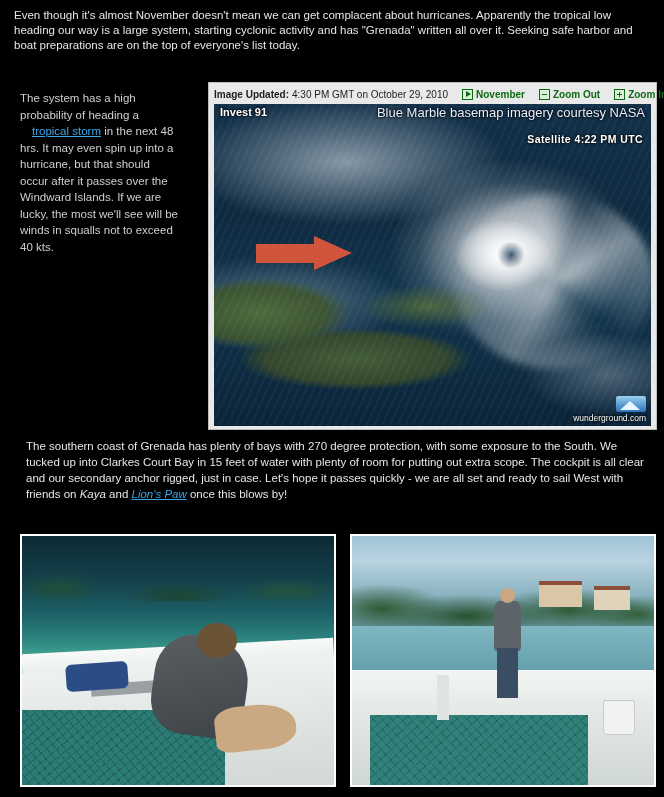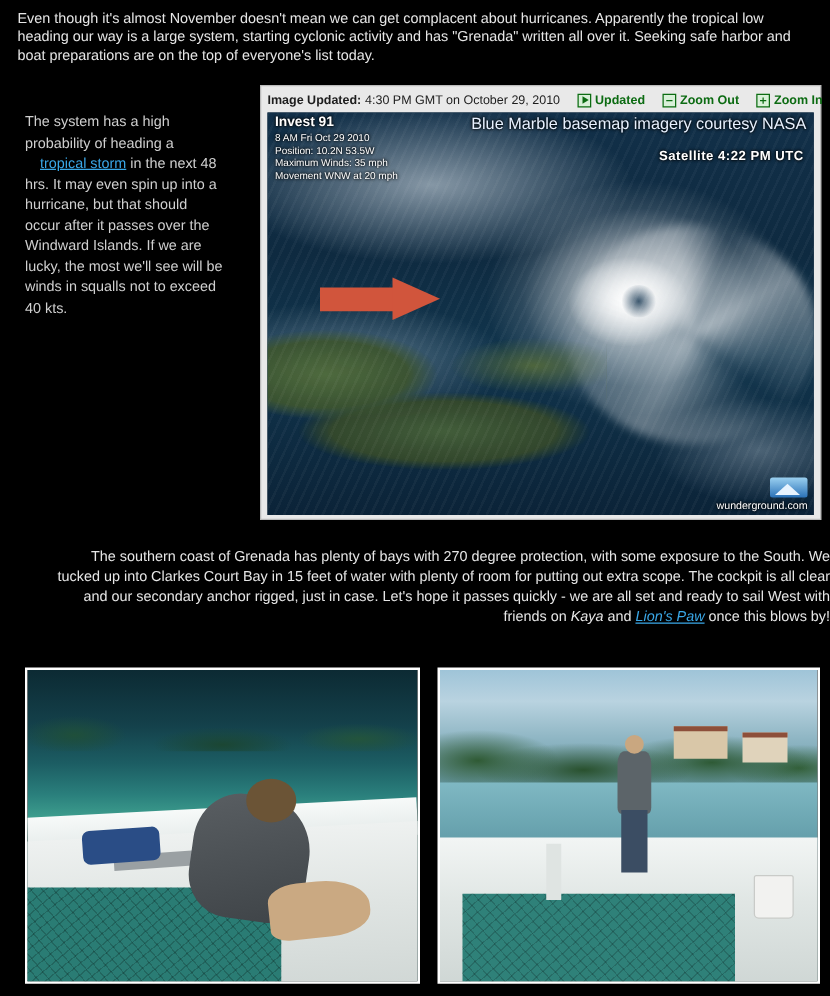--- a/index.html
+++ b/index.html
@@ -46,27 +46,28 @@
   .sidepara .link {
     color: #3aa8e8;
     text-decoration: underline;
     margin-left: 12px;
   }
 
   
   .wx-panel {
     position: absolute;
     left: 208px;
-    top: 68px;
+    top: 82px;
     width: 449px;
     height: 348px;
     background: #e9e9e9;
     border: 1px solid #bcbcbc;
     box-sizing: border-box;
     padding: 4px 5px 5px 5px;
+    text-align: right;
   }
   .wx-bar {
     height: 14px;
     display: flex;
     align-items: center;
     font-size: 10px;
     color: #1d1d1d;
     white-space: nowrap;
   }
   .wx-bar .label { font-weight: bold; margin-right: 3px; }
@@ -225,27 +226,26 @@
     left: 58px; top: 0;
     width: 0; height: 0;
     border-top: 17px solid transparent;
     border-bottom: 17px solid transparent;
     border-left: 38px solid #d1553c;
   }
 
   
   .para2 {
     position: absolute;
-    left: 36px;
+    left: 26px;
     top: 438px;
     width: 628px;
     font-size: 11.5px;
     line-height: 16px;
     color: #e6e6e6;
-    text-align: right;
   }
   .para2 i { font-style: italic; }
   .para2 .link { color: #3aa8e8; text-decoration: underline; font-style: italic; }
 
   
   .photo {
     position: absolute;
     border: 2px solid #ffffff;
     box-sizing: border-box;
     overflow: hidden;
@@ -436,45 +436,39 @@
     <span>The system has a high probability of heading a </span><span class="link">tropical storm</span><span> in the next 48 hrs.  It may even spin up into a hurricane, but that should occur after it passes over the Windward Islands.  If we are lucky, the most we'll see will be winds in squalls not to exceed 40 kts.</span>
   </div>
 
   <div class="wx-panel">
     <div class="wx-bar">
       <span class="label">Image Updated:</span>
       <span>4:30 PM GMT on October 29, 2010</span>
       <span class="spacer"></span>
       <span class="wx-ctl play">
         <span class="box"></span>
-        <span>Updated</span>
+        <span>November</span>
       </span>
       <span class="wx-ctl minus">
         <span class="box"></span>
         <span>Zoom Out</span>
       </span>
       <span class="wx-ctl plus">
         <span class="box"></span>
         <span>Zoom In</span>
       </span>
     </div>
 
     <div class="sat">
       <div class="landmass"></div>
       <div class="spiral"></div>
       <div class="eye"></div>
       <div class="haze"></div>
 
       <div class="sat-text sat-invest">Invest 91</div>
-      <div class="sat-text sat-stats">
-        <div>8 AM Fri Oct 29 2010</div>
-        <div>Position: 10.2N 53.5W</div>
-        <div>Maximum Winds:  35 mph</div>
-        <div>Movement WNW at 20 mph</div>
-      </div>
       <div class="sat-text sat-credit">Blue Marble basemap imagery courtesy NASA</div>
       <div class="sat-text sat-sat">Satellite  4:22 PM UTC</div>
       <div class="wu-logo"></div>
       <div class="sat-text sat-wm">wunderground.com</div>
 
       <div class="arrow">
         <div class="shaft"></div>
         <div class="head"></div>
       </div>
     </div>

